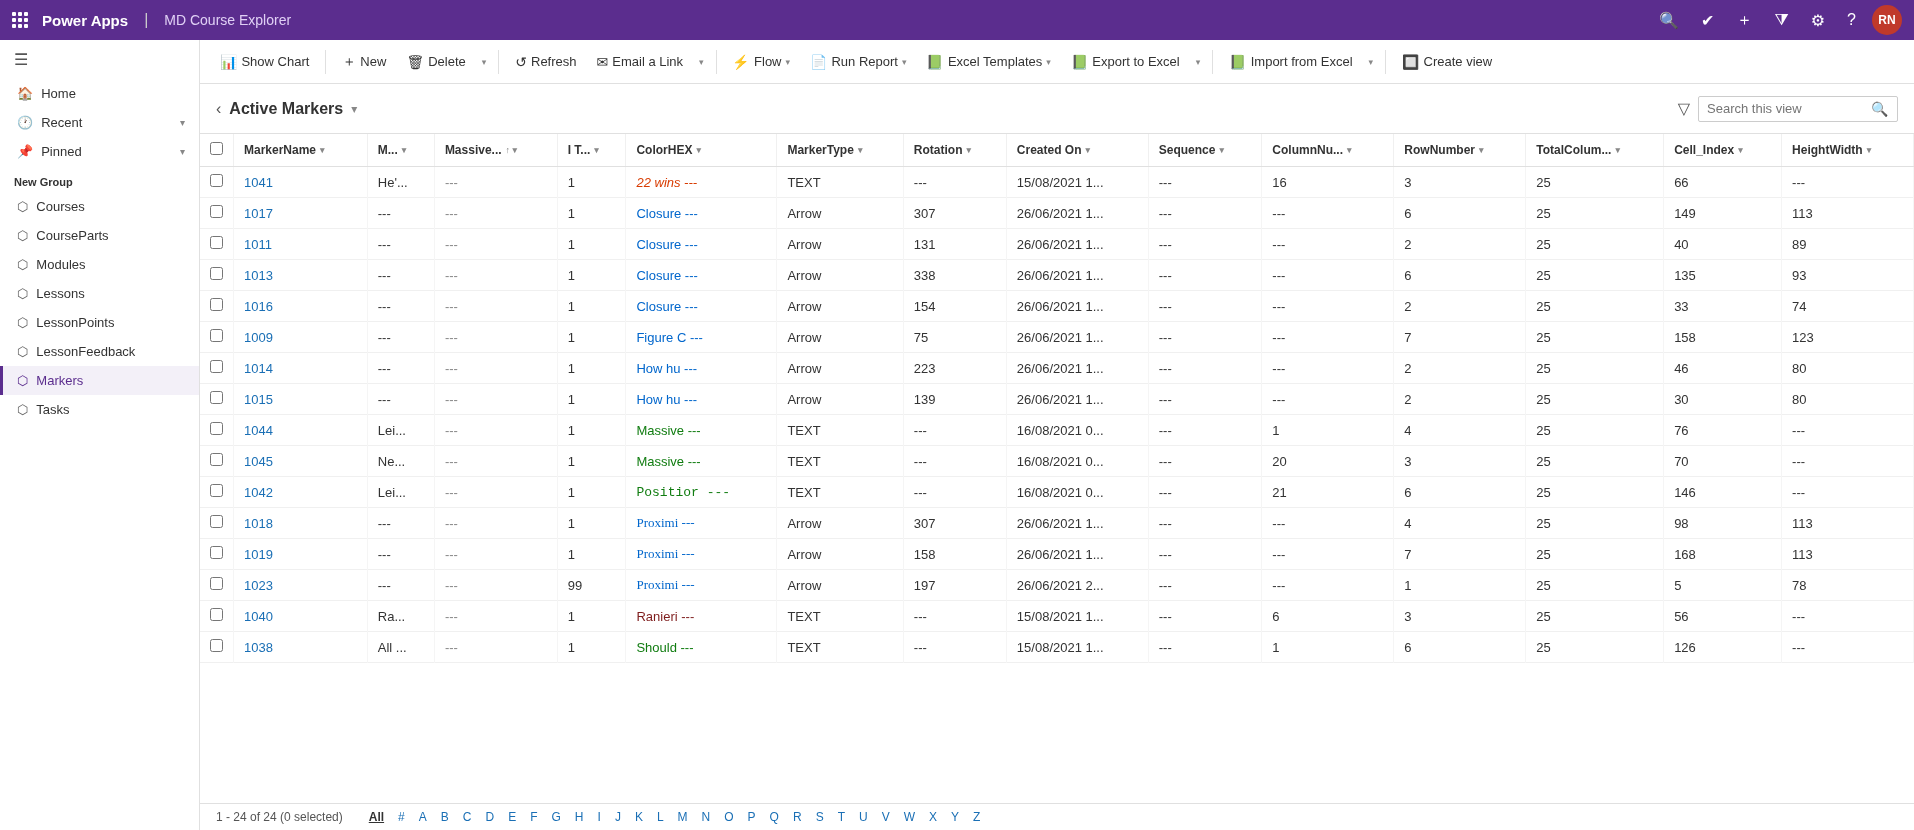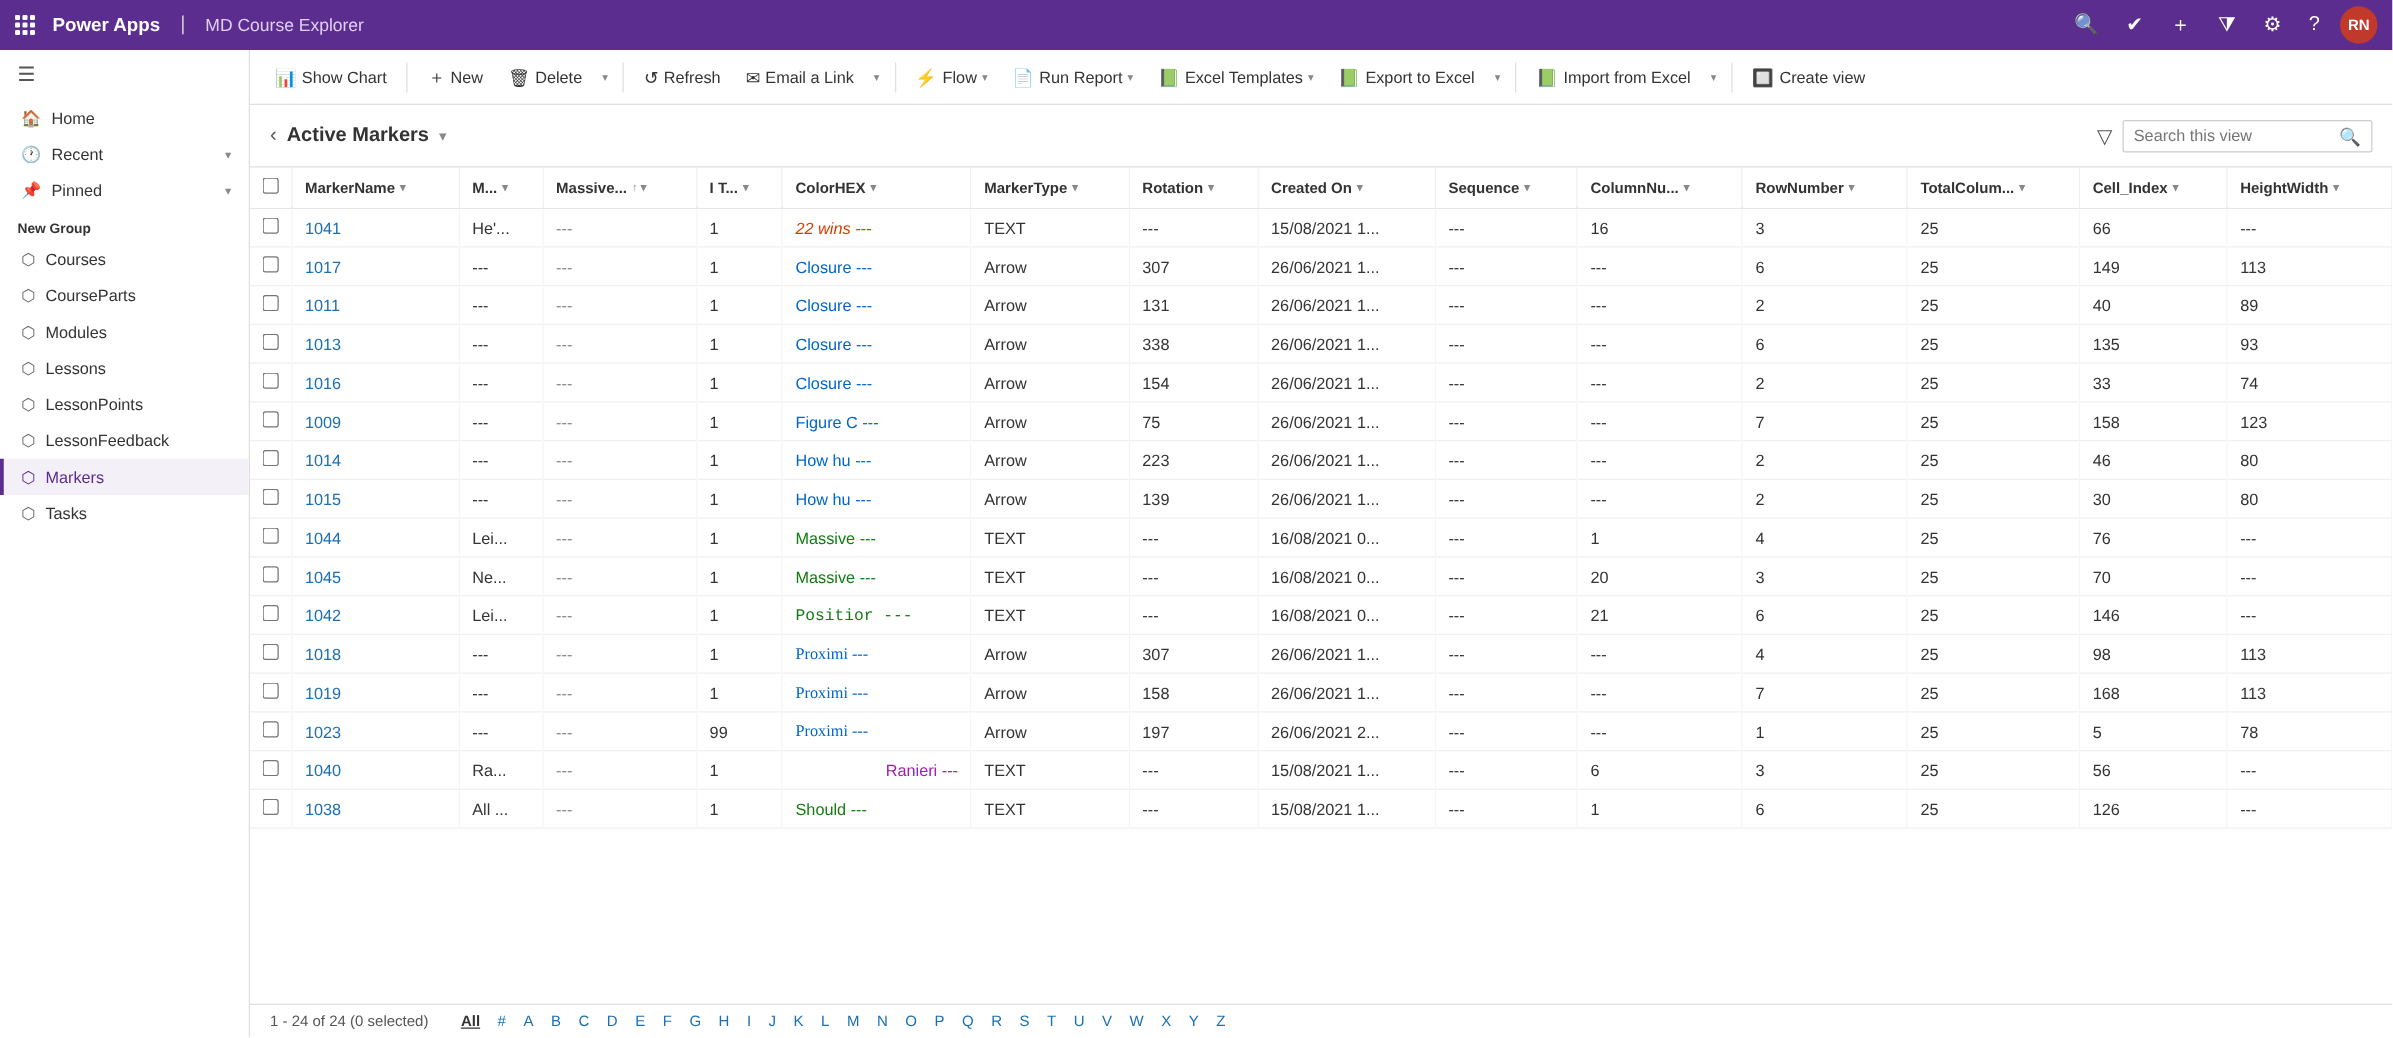--- a/index.html
+++ b/index.html
@@ -117,21 +117,21 @@
     tbody tr { border-bottom: 1px solid #f0f0f0; }
     tbody td { padding: 7px 10px; font-size: 13px; color: #333; white-space: nowrap; border-right: 1px solid #f5f5f5; }
     tbody td.link-cell { color: #1a6fb5; cursor: pointer; }
     .tag-closure { color: #0066cc; }
     .tag-massive { color: #107c10; }
     .tag-positon { color: #107c10; font-family: Liberation Mono, monospace; }
     .tag-proximi { color: #0066cc; font-family: Liberation Serif, serif; }
     .tag-how { color: #0066cc; }
     .tag-figure { color: #0066cc; }
     .tag-22wins { color: #d83b01; font-style: italic; }
-    .tag-ra { color: #a21caf; text-align: right; }
+    .tag-ra { color: #7f1d1d; }
     .tag-all { color: #107c10; }
 
     
     .check-col { width: 30px; }
     .check-col input[type=checkbox] { cursor: pointer; }
 
     
     #bottom-bar {
       background: #fff;
       border-top: 1px solid #e0e0e0;

